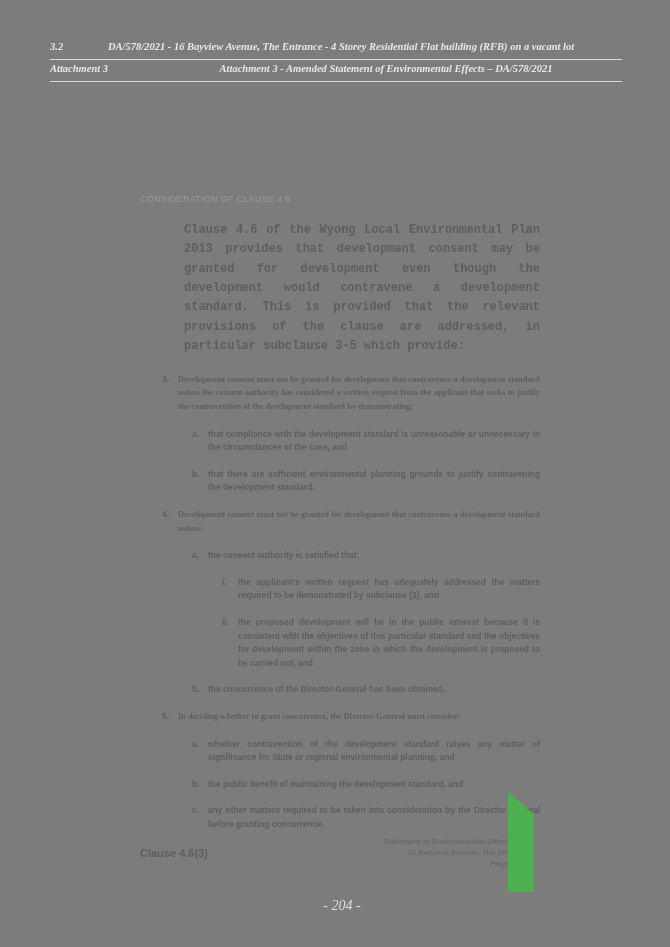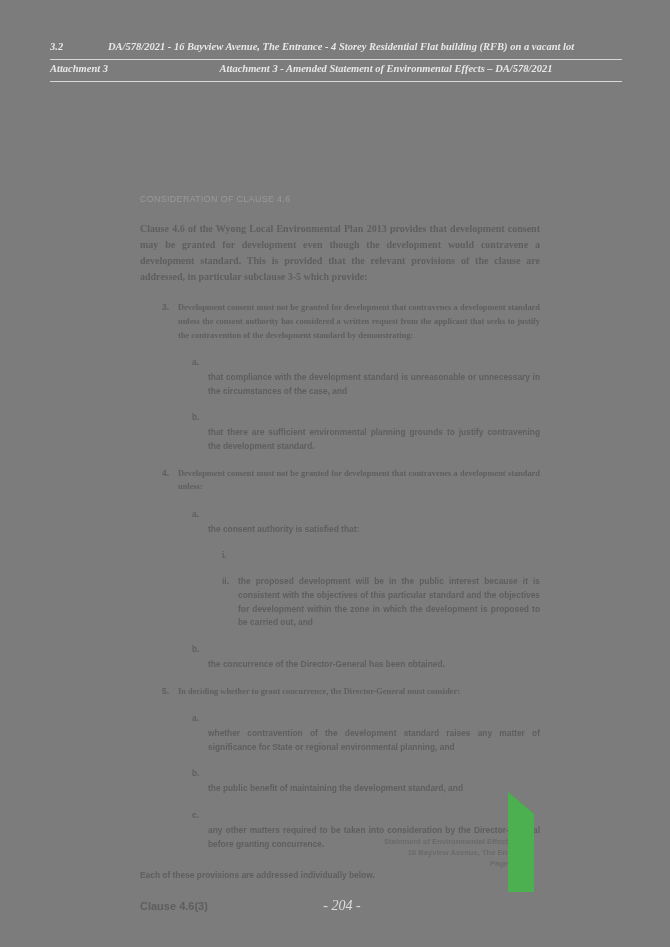--- a/index.html
+++ b/index.html
@@ -87,25 +87,26 @@
   .section-heading {
     color: #9a9a9a;
     font-size: 8.8px;
     letter-spacing: 0.4px;
     margin-bottom: 14px;
     font-family: "Liberation Sans", sans-serif;
   }
   .para {
     color: #5e5e5e;
     font-weight: bold;
-    font-family: Liberation Serif, serif;
-    font-size: 10px;
+    font-family: Liberation Mono, monospace;
+    font-size: 12px;
     line-height: 1.62;
     margin-bottom: 16px;
     text-align: justify;
+    margin-left: 44px;
   }
   .lvl1 {
     display: flex;
     margin-bottom: 14px;
     padding-left: 22px;
   }
   .lvl1 .marker {
     flex: 0 0 16px;
     color: #5e5e5e;
     font-weight: bold;
@@ -134,21 +135,20 @@
     font-size: 8.4px;
   }
   .lvl2 .body {
     flex: 1 1 auto;
     color: #5e5e5e;
     font-weight: bold;
     font-family: "Liberation Sans", sans-serif;
     font-size: 8.4px;
     line-height: 1.62;
     text-align: justify;
-    margin-top: 15px;
   }
   .lvl3 {
     display: flex;
     margin-bottom: 13px;
     padding-left: 82px;
   }
   .lvl3 .marker {
     flex: 0 0 16px;
     color: #5e5e5e;
     font-weight: bold;
@@ -269,20 +269,21 @@
     <div class="lvl1">
       <div class="marker">4.</div>
       <div class="body">Development consent must not be granted for development that contravenes a development standard unless:</div>
     </div>
     <div class="lvl2">
       <div class="marker">a.</div>
       <div class="body">the consent authority is satisfied that:</div>
     </div>
     <div class="lvl3">
       <div class="marker">i.</div>
+      <div class="body">the applicant’s written request has adequately addressed the matters required to be demonstrated by subclause (3), and</div>
     </div>
     <div class="lvl3">
       <div class="marker">ii.</div>
       <div class="body">the proposed development will be in the public interest because it is consistent with the objectives of this particular standard and the objectives for development within the zone in which the development is proposed to be carried out, and</div>
     </div>
     <div class="lvl2">
       <div class="marker">b.</div>
       <div class="body">the concurrence of the Director-General has been obtained.</div>
     </div>
 
@@ -296,21 +297,20 @@
     </div>
     <div class="lvl2">
       <div class="marker">b.</div>
       <div class="body">the public benefit of maintaining the development standard, and</div>
     </div>
     <div class="lvl2">
       <div class="marker">c.</div>
       <div class="body">any other matters required to be taken into consideration by the Director-General before granting concurrence.</div>
     </div>
 
-    <div class="closing">Each of these provisions are addressed individually below.</div>
     <div class="clause-ref">Clause 4.6(3)</div>
   </div>
 
   <div class="footer-note">
     <div>Statement of Environmental Effects RFB</div>
     <div>16 Bayview Avenue, The Entrance</div>
     <div>Page 1 of 7</div>
   </div>
 
   <div class="logo-shape">

